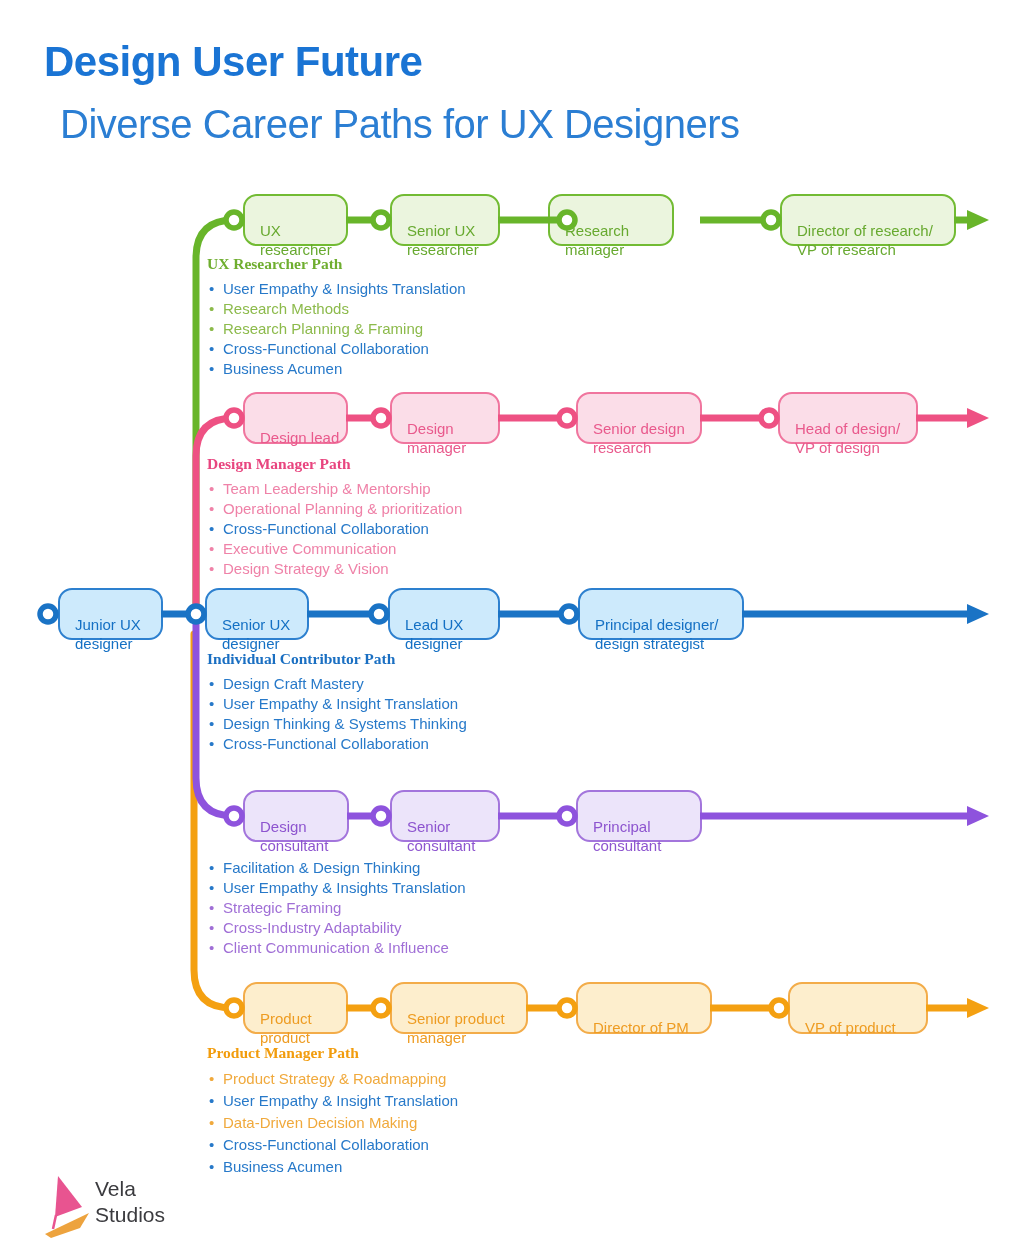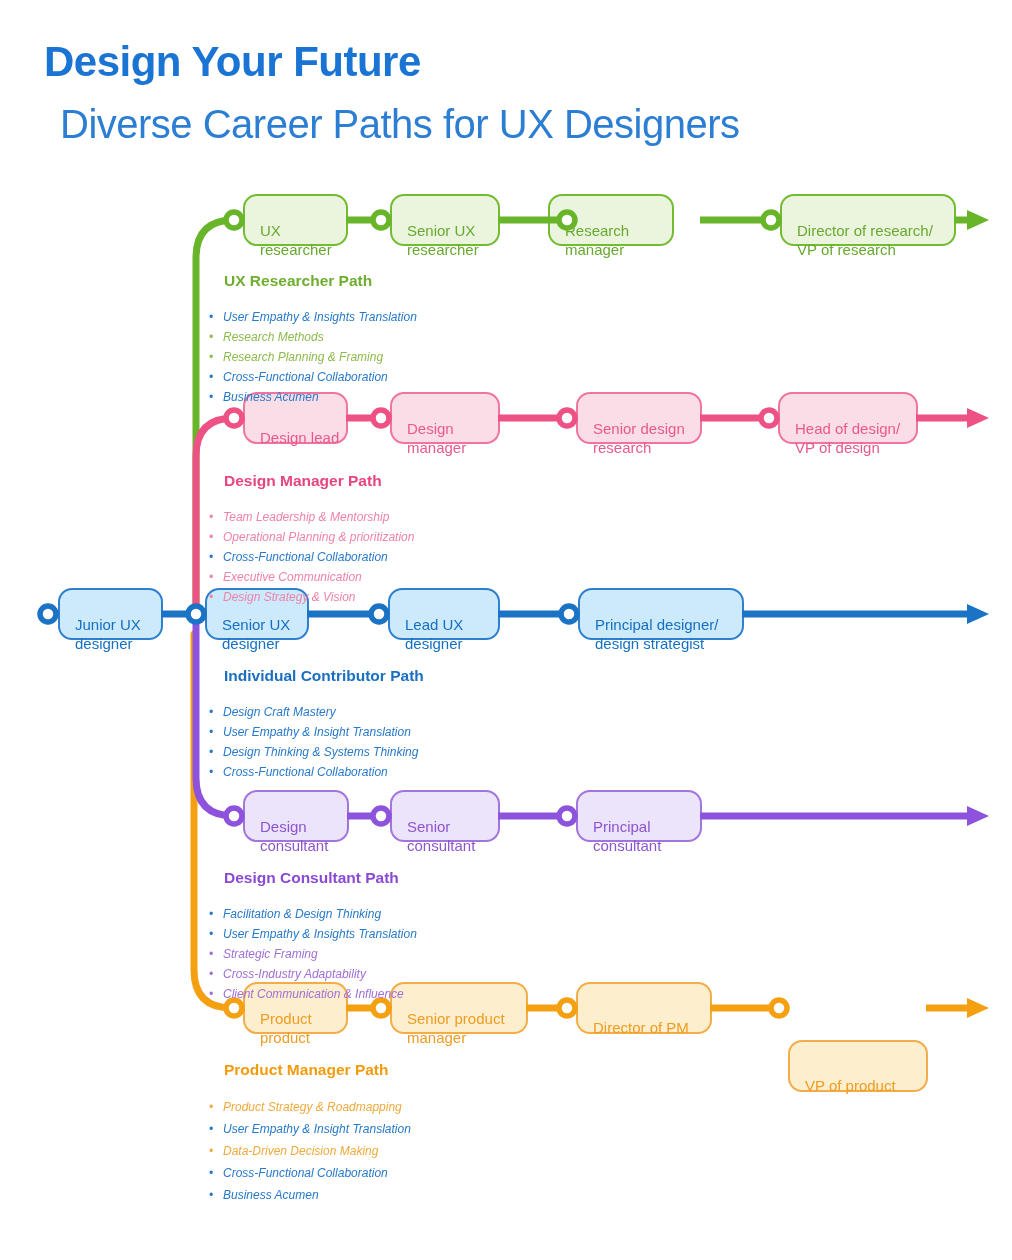--- a/index.html
+++ b/index.html
@@ -17,47 +17,47 @@
   .node{position:absolute;box-sizing:border-box;border-radius:14px;border:2px solid;display:flex;align-items:center;padding:4px 6px 4px 15px;font-size:15px;line-height:1.3;}
   .node-label{white-space:pre-line;margin-top:40px;}
   .node.p-green {background:#ebf5de;border-color:#72bb33;color:#67a92f;}
   .node.p-pink  {background:#fbdde8;border-color:#f0759e;color:#e9598c;}
   .node.p-blue  {background:#cdeafc;border-color:#2d80cf;color:#1470c4;}
   .node.p-purple{background:#ece4fa;border-color:#a375dc;color:#8d54cf;}
   .node.p-orange{background:#fdeecd;border-color:#f3ac49;color:#ee9c22;}
 
   
   .path-info{position:absolute;left:207px;width:470px;}
-  .path-info h3{margin:17px;font-size:15.5px;font-weight:700;line-height:1.15;}
+  .path-info h3{margin:0;font-size:15.5px;font-weight:700;line-height:1.15;font-family:Liberation Serif, serif;}
   .path-info.p-green  h3{color:#6fae2f;}
   .path-info.p-pink   h3{color:#e8457f;}
   .path-info.p-blue   h3{color:#1a6fc2;}
   .path-info.p-purple h3{color:#8a4ad4;}
   .path-info.p-orange h3{color:#f29c0c;}
-  .skill-list{list-style:none;margin:6px 0 0 0;padding:0;font-size:12px;font-style:italic;}
+  .skill-list{list-style:none;margin:6px 0 0 0;padding:0;font-size:15px;}
   .skill-list li{position:relative;padding-left:16px;line-height:20px;}
   .path-info.p-orange .skill-list li{line-height:22px;}
   .skill-list li::before{content:"•";position:absolute;left:2px;}
   .skill-list li.c-shared{color:#2779c9;}
   .path-info.p-green  .skill-list li.c-path{color:#8cba4b;}
   .path-info.p-pink   .skill-list li.c-path{color:#ef82a8;}
   .path-info.p-purple .skill-list li.c-path{color:#a06fd6;}
   .path-info.p-orange .skill-list li.c-path{color:#f0a93c;}
 
   
   .logo{position:absolute;left:40px;top:1168px;width:260px;height:80px;}
   .logo-svg{position:absolute;left:0;top:0;}
   .logo-text{position:absolute;left:55px;top:8px;font-size:21px;line-height:26px;font-weight:500;color:#3b3b3f;}
 </style>
 </head>
 <body>
 
 <div class="canvas">
 
-  <h1 class="page-title">Design Your Future</h1>
+  <h1 class="page-title">Design User Future</h1>
   <h2 class="page-subtitle">Diverse Career Paths for UX Designers</h2>
 
   <div class="node p-green" style="left:243px;top:194px;width:105px;height:52px">
       <span class="node-label">UX
 researcher</span>
     </div>
   <div class="node p-green" style="left:390px;top:194px;width:110px;height:52px">
       <span class="node-label">Senior UX
 researcher</span>
     </div>
@@ -120,21 +120,21 @@
       <span class="node-label">Product
 product</span>
     </div>
   <div class="node p-orange" style="left:390px;top:982px;width:138px;height:52px">
       <span class="node-label">Senior product
 manager</span>
     </div>
   <div class="node p-orange" style="left:576px;top:982px;width:136px;height:52px">
       <span class="node-label">Director of PM</span>
     </div>
-  <div class="node p-orange" style="left:788px;top:1040px;width:140px;height:52px">
+  <div class="node p-orange" style="left:788px;top:982px;width:140px;height:52px">
       <span class="node-label">VP of product</span>
     </div>
 
   <svg class="flow-svg" width="1012" height="1260" viewBox="0 0 1012 1260">
 
     <g fill="none" stroke-linecap="round" stroke-width="7">
       <path d="M196 614 L196 258 Q196 220 234 220" stroke="#68b52a"></path>
       <path d="M196 614 L196 456 Q196 418 234 418" stroke="#ee5183"></path>
       <path d="M194 634 L194 970 Q194 1008 232 1008" stroke="#f4a011"></path>
       <path d="M196 614 L196 778 Q196 816 234 816" stroke="#8e53dd"></path>
@@ -237,35 +237,45 @@
     <h3>Individual Contributor Path</h3>
     <ul class="skill-list">
       <li class="c-shared">Design Craft Mastery</li>
       <li class="c-shared">User Empathy &amp; Insight Translation</li>
       <li class="c-shared">Design Thinking &amp; Systems Thinking</li>
       <li class="c-shared">Cross-Functional Collaboration</li>
     </ul>
   </section>
 
   <section class="path-info p-purple" style="top:852px">
-    <h3>Design Consultant Path</h3>
     <ul class="skill-list">
       <li class="c-shared">Facilitation &amp; Design Thinking</li>
       <li class="c-shared">User Empathy &amp; Insights Translation</li>
       <li class="c-path">Strategic Framing</li>
       <li class="c-path">Cross-Industry Adaptability</li>
       <li class="c-path">Client Communication &amp; Influence</li>
     </ul>
   </section>
 
   <section class="path-info p-orange" style="top:1044px">
     <h3>Product Manager Path</h3>
     <ul class="skill-list">
       <li class="c-path">Product Strategy &amp; Roadmapping</li>
       <li class="c-shared">User Empathy &amp; Insight Translation</li>
       <li class="c-path">Data-Driven Decision Making</li>
       <li class="c-shared">Cross-Functional Collaboration</li>
       <li class="c-shared">Business Acumen</li>
     </ul>
   </section>
 
+  <div class="logo">
+    <svg class="logo-svg" width="55" height="76" viewBox="0 0 55 76">
+      <polygon points="18,8 42,39 15,49" fill="#e85490"></polygon>
+      <line x1="16" y1="47" x2="13" y2="61" stroke="#e85490" stroke-width="2.5"></line>
+      <polygon points="5,66 49,45 40,60 11,70" fill="#eda33e"></polygon>
+    </svg>
+    <div class="logo-text">
+      <div>Vela</div>
+      <div>Studios</div>
+    </div>
+  </div>
 
 </div>
 
 </body></html>

